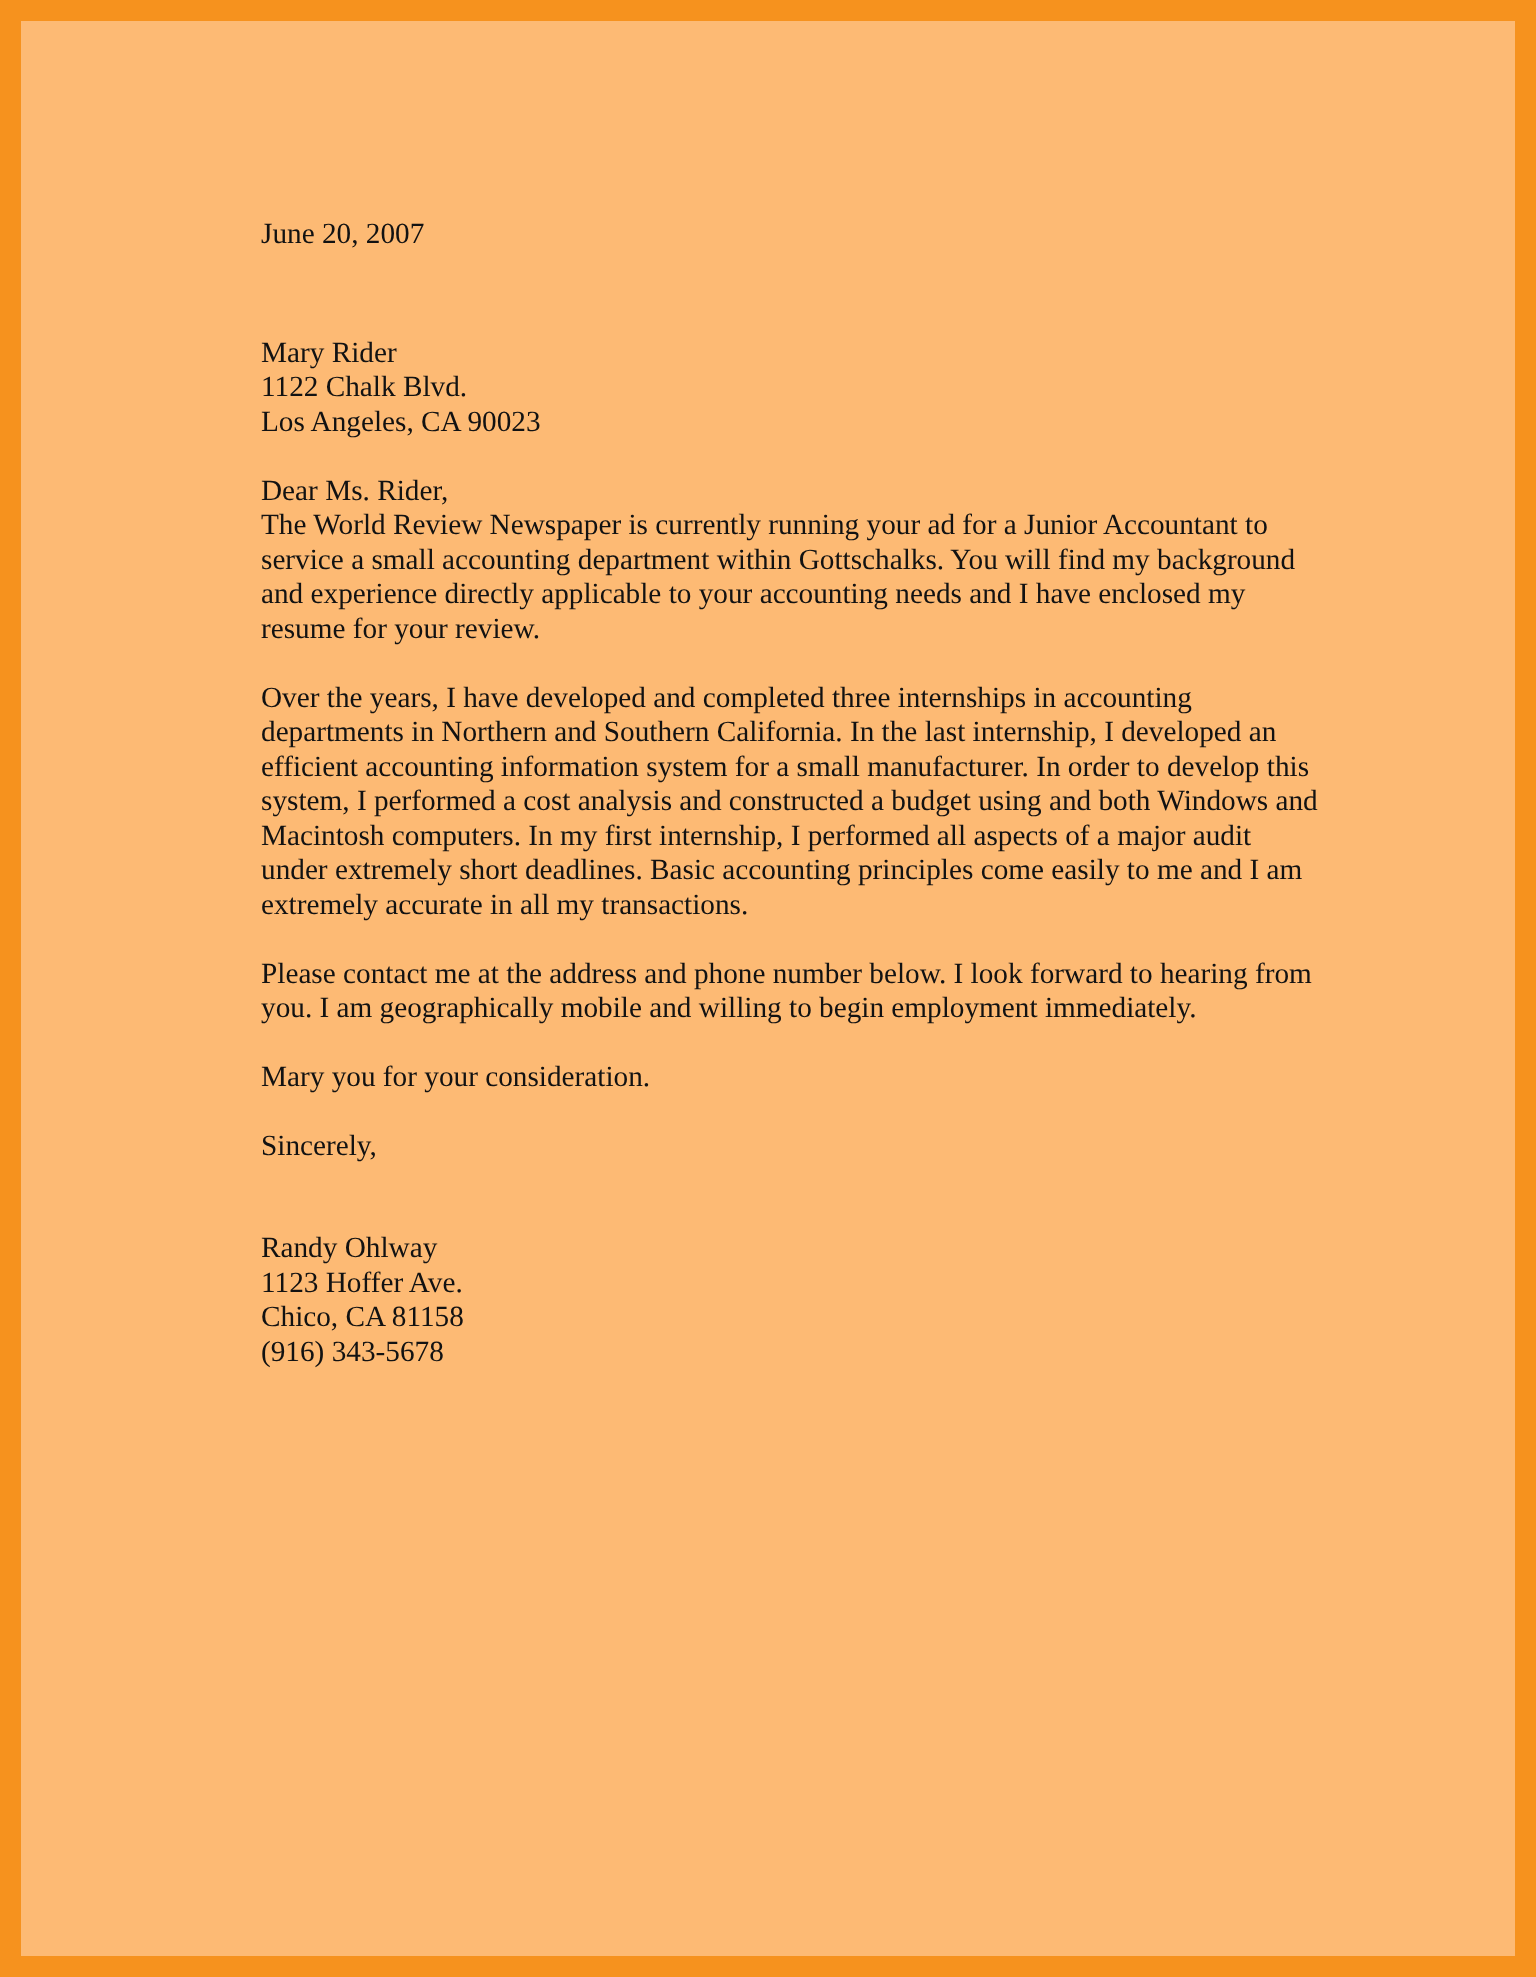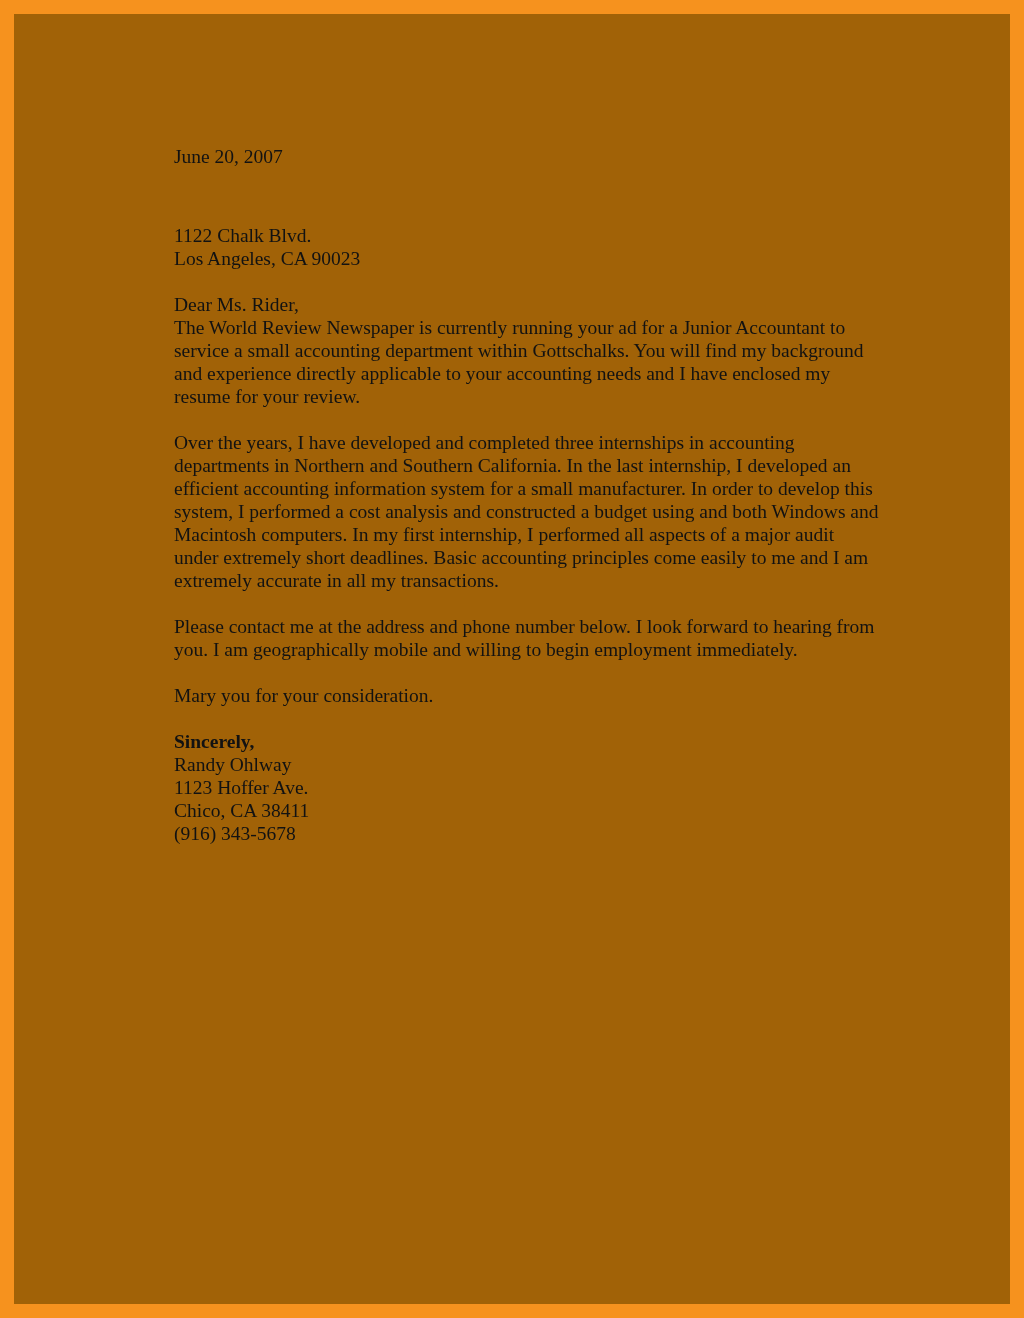--- a/index.html
+++ b/index.html
@@ -8,21 +8,21 @@
     height: 1318px;
     background: #ffffff;
     font-family: "Liberation Serif", "DejaVu Serif", serif;
   }
   .page-frame {
     position: absolute;
     left: 0; top: 0;
     width: 1024px;
     height: 1318px;
     border: 14px solid #F6921E;
-    background: #a16207;
+    background: #fdba74;
   }
   .letter {
     position: absolute;
     left: 160px;
     top: 131px;
     width: 706px;
     font-size: 19.5px;
     line-height: 23px;
     color: #121212;
   }
@@ -35,53 +35,54 @@
   .salutation-line {
   }
   .para {
     margin-bottom: 23px;
     text-align: left;
   }
   .thanks-line {
     margin-bottom: 23px;
   }
   .closing-line {
-    font-weight: bold;
+    margin-bottom: 45px;
   }
   .signature-block {
     margin-top: 0;
   }
   .line { display: block; }
 </style>
 </head>
 <body>
 
 <div class="page-frame">
   <div class="letter">
 
     <div class="date-line">June 20, 2007</div>
 
     <div class="recipient-block">
+      <span class="line">Mary Rider</span>
       <span class="line">1122 Chalk Blvd.</span>
       <span class="line">Los Angeles, CA 90023</span>
     </div>
 
     <div class="salutation-line">Dear Ms. Rider,</div>
 
     <p class="para">The World Review Newspaper is currently running your ad for a Junior Accountant to service a small accounting department within Gottschalks. You will find my background and experience directly applicable to your accounting needs and I have enclosed my resume for your review.</p>
 
     <p class="para">Over the years, I have developed and completed three internships in accounting departments in Northern and Southern California. In the last internship, I developed an efficient accounting information system for a small manufacturer. In order to develop this system, I performed a cost analysis and constructed a budget using and both Windows and Macintosh computers.  In my first internship, I performed all aspects of a major audit under extremely short deadlines.  Basic accounting principles come easily to me and I am extremely accurate in all my transactions.</p>
 
     <p class="para">Please contact me at the address and phone number below.  I look forward to hearing from you. I am geographically mobile and willing to begin employment immediately.</p>
 
     <div class="thanks-line">Mary you for your consideration.</div>
 
     <div class="closing-line">Sincerely,</div>
 
     <div class="signature-block">
       <span class="line">Randy Ohlway</span>
       <span class="line">1123 Hoffer Ave.</span>
-      <span class="line">Chico, CA 38411</span>
+      <span class="line">Chico, CA 81158</span>
       <span class="line">(916) 343-5678</span>
     </div>
 
   </div>
 </div>
 
 </body></html>

